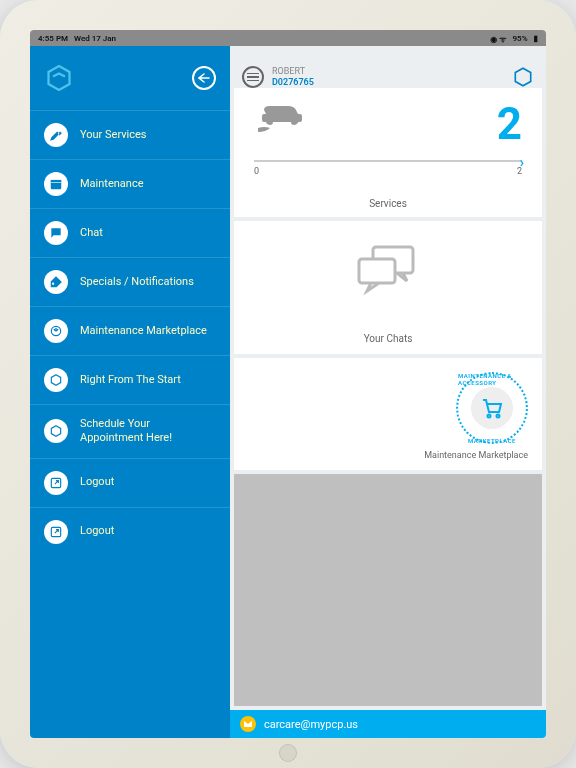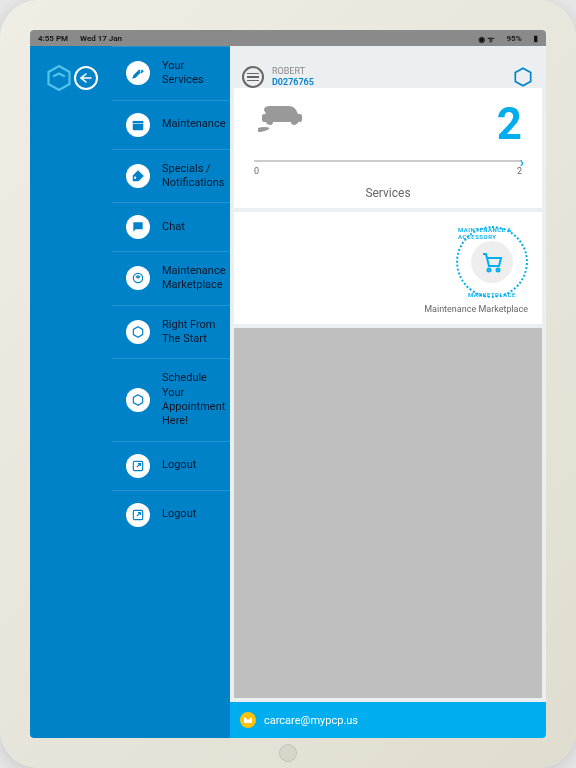--- a/index.html
+++ b/index.html
@@ -1,22 +1,22 @@
 <!DOCTYPE html>
 <html><head>
 <meta charset="utf-8">
 <style>
 * { margin:0; padding:0; box-sizing:border-box; font-family:-apple-system,BlinkMacSystemFont,"Segoe UI",Roboto,sans-serif; }
 body { background:#e8e8e8; display:flex; justify-content:center; align-items:center; min-height:768px; }
 .bezel { width:576px; height:768px; background:linear-gradient(135deg,#f0ede5,#e0ddd0); border-radius:38px; padding:30px; box-shadow:0 4px 20px rgba(0,0,0,.15); position:relative; }
 .screen { width:100%; height:100%; background:#fff; border-radius:4px; overflow:hidden; display:flex; flex-direction:column; position:relative; }
 .status-bar { height:16px; background:#8a8a8a; display:flex; align-items:center; justify-content:space-between; padding:0 8px; font-size:8px; color:#111; font-weight:600; }
-.status-left, .status-right { display:flex; gap:12px; align-items:center; }
+.status-left, .status-right { display:flex; gap:6px; align-items:center; }
 .app { flex:1; display:flex; overflow:hidden; }
-.sidebar { width:200px; background:#0082c8; color:#0f172a; display:flex; flex-direction:row; overflow-y:auto; }
+.sidebar { width:200px; background:#0082c8; color:#fef9c3; display:flex; flex-direction:column; overflow-y:auto; }
 .sidebar::-webkit-scrollbar { display:none; }
 .side-header { height:64px; display:flex; align-items:center; justify-content:space-between; padding:0 14px; }
 .side-logo { width:30px; height:30px; }
 .back-btn { width:24px; height:24px; border:2px solid #fff; border-radius:50%; display:flex; align-items:center; justify-content:center; cursor:pointer; }
 .nav { list-style:none; }
 .nav-item { display:flex; align-items:center; gap:12px; padding:12px 14px; border-top:1px solid rgba(255,255,255,.15); font-size:11px; cursor:pointer; line-height:1.3; }
 .nav-icon { width:24px; height:24px; border-radius:50%; background:#fff; flex-shrink:0; display:flex; align-items:center; justify-content:center; }
 .nav-icon svg { width:14px; height:14px; }
 .main { flex:1; background:#eceff1; display:flex; flex-direction:column; position:relative; }
 .main-header { height:42px; display:flex; align-items:flex-end; justify-content:space-between; padding:0 12px; }
@@ -28,30 +28,30 @@
 .header-logo { width:22px; height:22px; }
 .card { background:#fff; margin:0 4px 4px 4px; }
 .card.services { padding:14px 20px 8px; }
 .svc-top { display:flex; justify-content:space-between; align-items:flex-start; }
 .car-icon { color:#999; }
 .svc-number { font-size:44px; font-weight:700; color:#00aeef; line-height:1; }
 .svc-progress { margin-top:14px; position:relative; }
 .svc-line { height:2px; background:#ccc; position:relative; }
 .svc-arrow { position:absolute; right:-2px; top:-6px; color:#00aeef; font-size:14px; font-weight:bold; }
 .svc-labels { display:flex; justify-content:space-between; font-size:9px; color:#666; margin-top:4px; }
-.svc-caption { text-align:center; font-size:12px; color:#666; margin-top:10px; }
+.svc-caption { text-align:center; font-size:10px; color:#666; margin-top:22px; }
 .card.chats { padding:22px 20px 10px; text-align:center; }
 .chat-icon { color:#bbb; margin-bottom:10px; display:inline-block; }
 .card.marketplace { padding:14px 14px 10px 14px; display:flex; flex-direction:column; align-items:flex-end; }
 .mkt-badge { width:72px; height:72px; border-radius:50%; border:2px dotted #00aeef; display:flex; align-items:center; justify-content:center; position:relative; }
 .mkt-badge-inner { width:42px; height:42px; border-radius:50%; background:#eee; display:flex; align-items:center; justify-content:center; }
 .mkt-text-curve { position:absolute; font-size:6px; color:#00aeef; font-weight:600; letter-spacing:.5px; }
 .mkt-caption { font-size:9px; color:#666; margin-top:6px; text-align:right; }
 .gray-box { flex:1; background:#bfbfbf; margin:0 4px 4px 4px; }
-.footer { height:36px; background:#00aeef; display:flex; align-items:center; padding:0 10px; gap:8px; font-size:11px; color:#fff; }
+.footer { height:28px; background:#00aeef; display:flex; align-items:center; padding:0 10px; gap:8px; font-size:11px; color:#fff; }
 .footer-icon { width:16px; height:16px; background:#ffc107; border-radius:50%; display:flex; align-items:center; justify-content:center; }
 .home-btn { position:absolute; bottom:6px; left:50%; transform:translateX(-50%); width:18px; height:18px; border-radius:50%; background:rgba(0,0,0,.05); border:1px solid rgba(0,0,0,.1); }
 </style>
 </head>
 <body>
 
 <div class="bezel">
   <div class="screen">
     <div class="status-bar">
       <div class="status-left">
@@ -95,32 +95,32 @@
                   <rect x="3" y="5" width="18" height="16" rx="2"></rect>
                   <rect x="3" y="5" width="18" height="5" fill="#fff"></rect>
                   <rect x="3" y="5" width="18" height="4" fill="#0082c8"></rect>
                 </svg>
               </span>
             <span>Maintenance</span>
           </li>
           <li class="nav-item">
             <span class="nav-icon">
                 <svg viewBox="0 0 24 24" fill="#0082c8">
+                  <path d="M4 4h16v12H8l-4 4V4z"></path>
+                </svg>
+              </span>
+            <span>Chat</span>
+          </li>
+          <li class="nav-item">
+            <span class="nav-icon">
+                <svg viewBox="0 0 24 24" fill="#0082c8">
                   <path d="M12 2L3 11v10h10l9-9-10-10zM7 17a2 2 0 110-4 2 2 0 010 4z"></path>
                 </svg>
               </span>
             <span>Specials / Notifications</span>
-          </li>
-          <li class="nav-item">
-            <span class="nav-icon">
-                <svg viewBox="0 0 24 24" fill="#0082c8">
-                  <path d="M4 4h16v12H8l-4 4V4z"></path>
-                </svg>
-              </span>
-            <span>Chat</span>
           </li>
           <li class="nav-item">
             <span class="nav-icon">
                 <svg viewBox="0 0 24 24" fill="none" stroke="#0082c8" stroke-width="2">
                   <circle cx="12" cy="12" r="8"></circle>
                   <path d="M12 8l3 2-3 2-3-2 3-2z"></path>
                 </svg>
               </span>
             <span>Maintenance Marketplace</span>
           </li>
@@ -197,20 +197,31 @@
             <div class="svc-line"></div>
             <span class="svc-arrow">›</span>
             <div class="svc-labels">
               <span>0</span>
               <span>2</span>
             </div>
           </div>
           <div class="svc-caption">Services</div>
         </div>
 
+        <div class="card chats">
+          <span class="chat-icon">
+            <svg width="70" height="54" viewBox="0 0 70 54" fill="none" stroke="#bbb" stroke-width="3">
+                <rect x="20" y="4" width="40" height="26" rx="3"></rect>
+                <path d="M50 30 L54 38 L44 30"></path>
+                <rect x="6" y="16" width="36" height="24" rx="3" fill="#fff"></rect>
+                <path d="M18 40 L14 48 L26 40"></path>
+              </svg>
+          </span>
+          <div class="svc-caption">Your Chats</div>
+        </div>
 
         <div class="card marketplace">
           <div class="mkt-badge">
             <span class="mkt-text-curve" style="top:-2px">MAINTENANCE &amp; ACCESSORY</span>
             <div class="mkt-badge-inner">
               <svg width="24" height="24" viewBox="0 0 24 24" fill="none" stroke="#00aeef" stroke-width="2">
                   <circle cx="9" cy="20" r="1.5"></circle>
                   <circle cx="18" cy="20" r="1.5"></circle>
                   <path d="M3 4h3l3 12h10l2-8H7"></path>
                 </svg>

